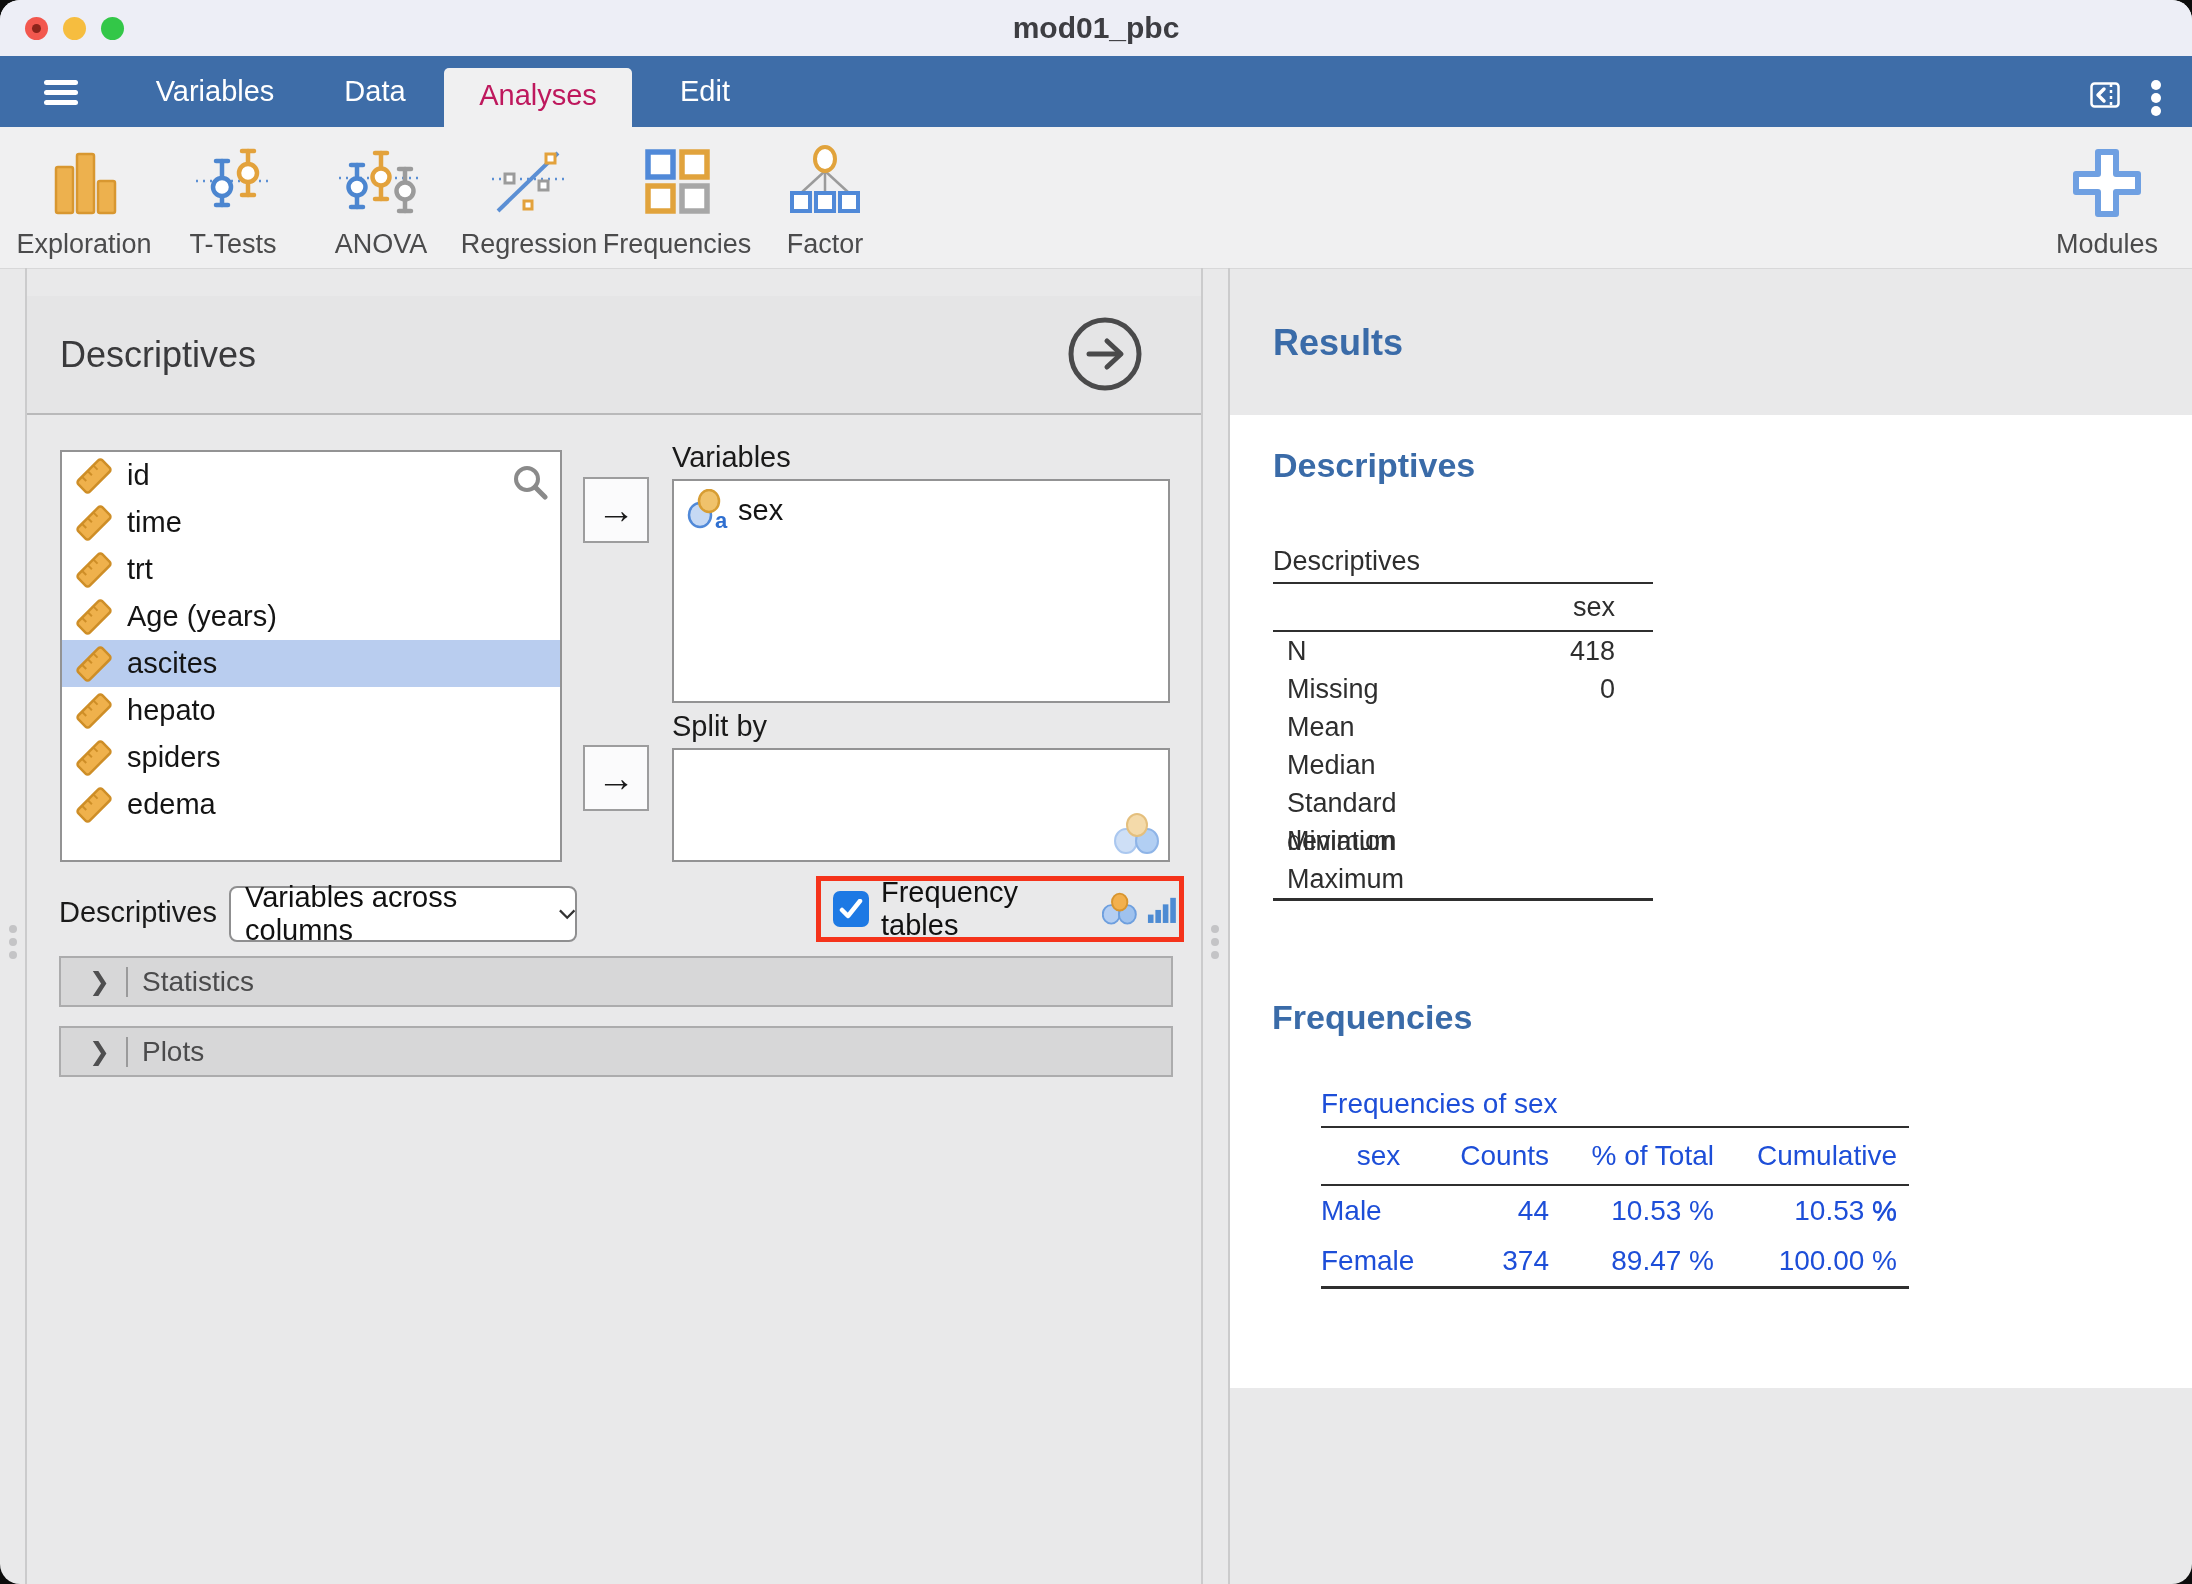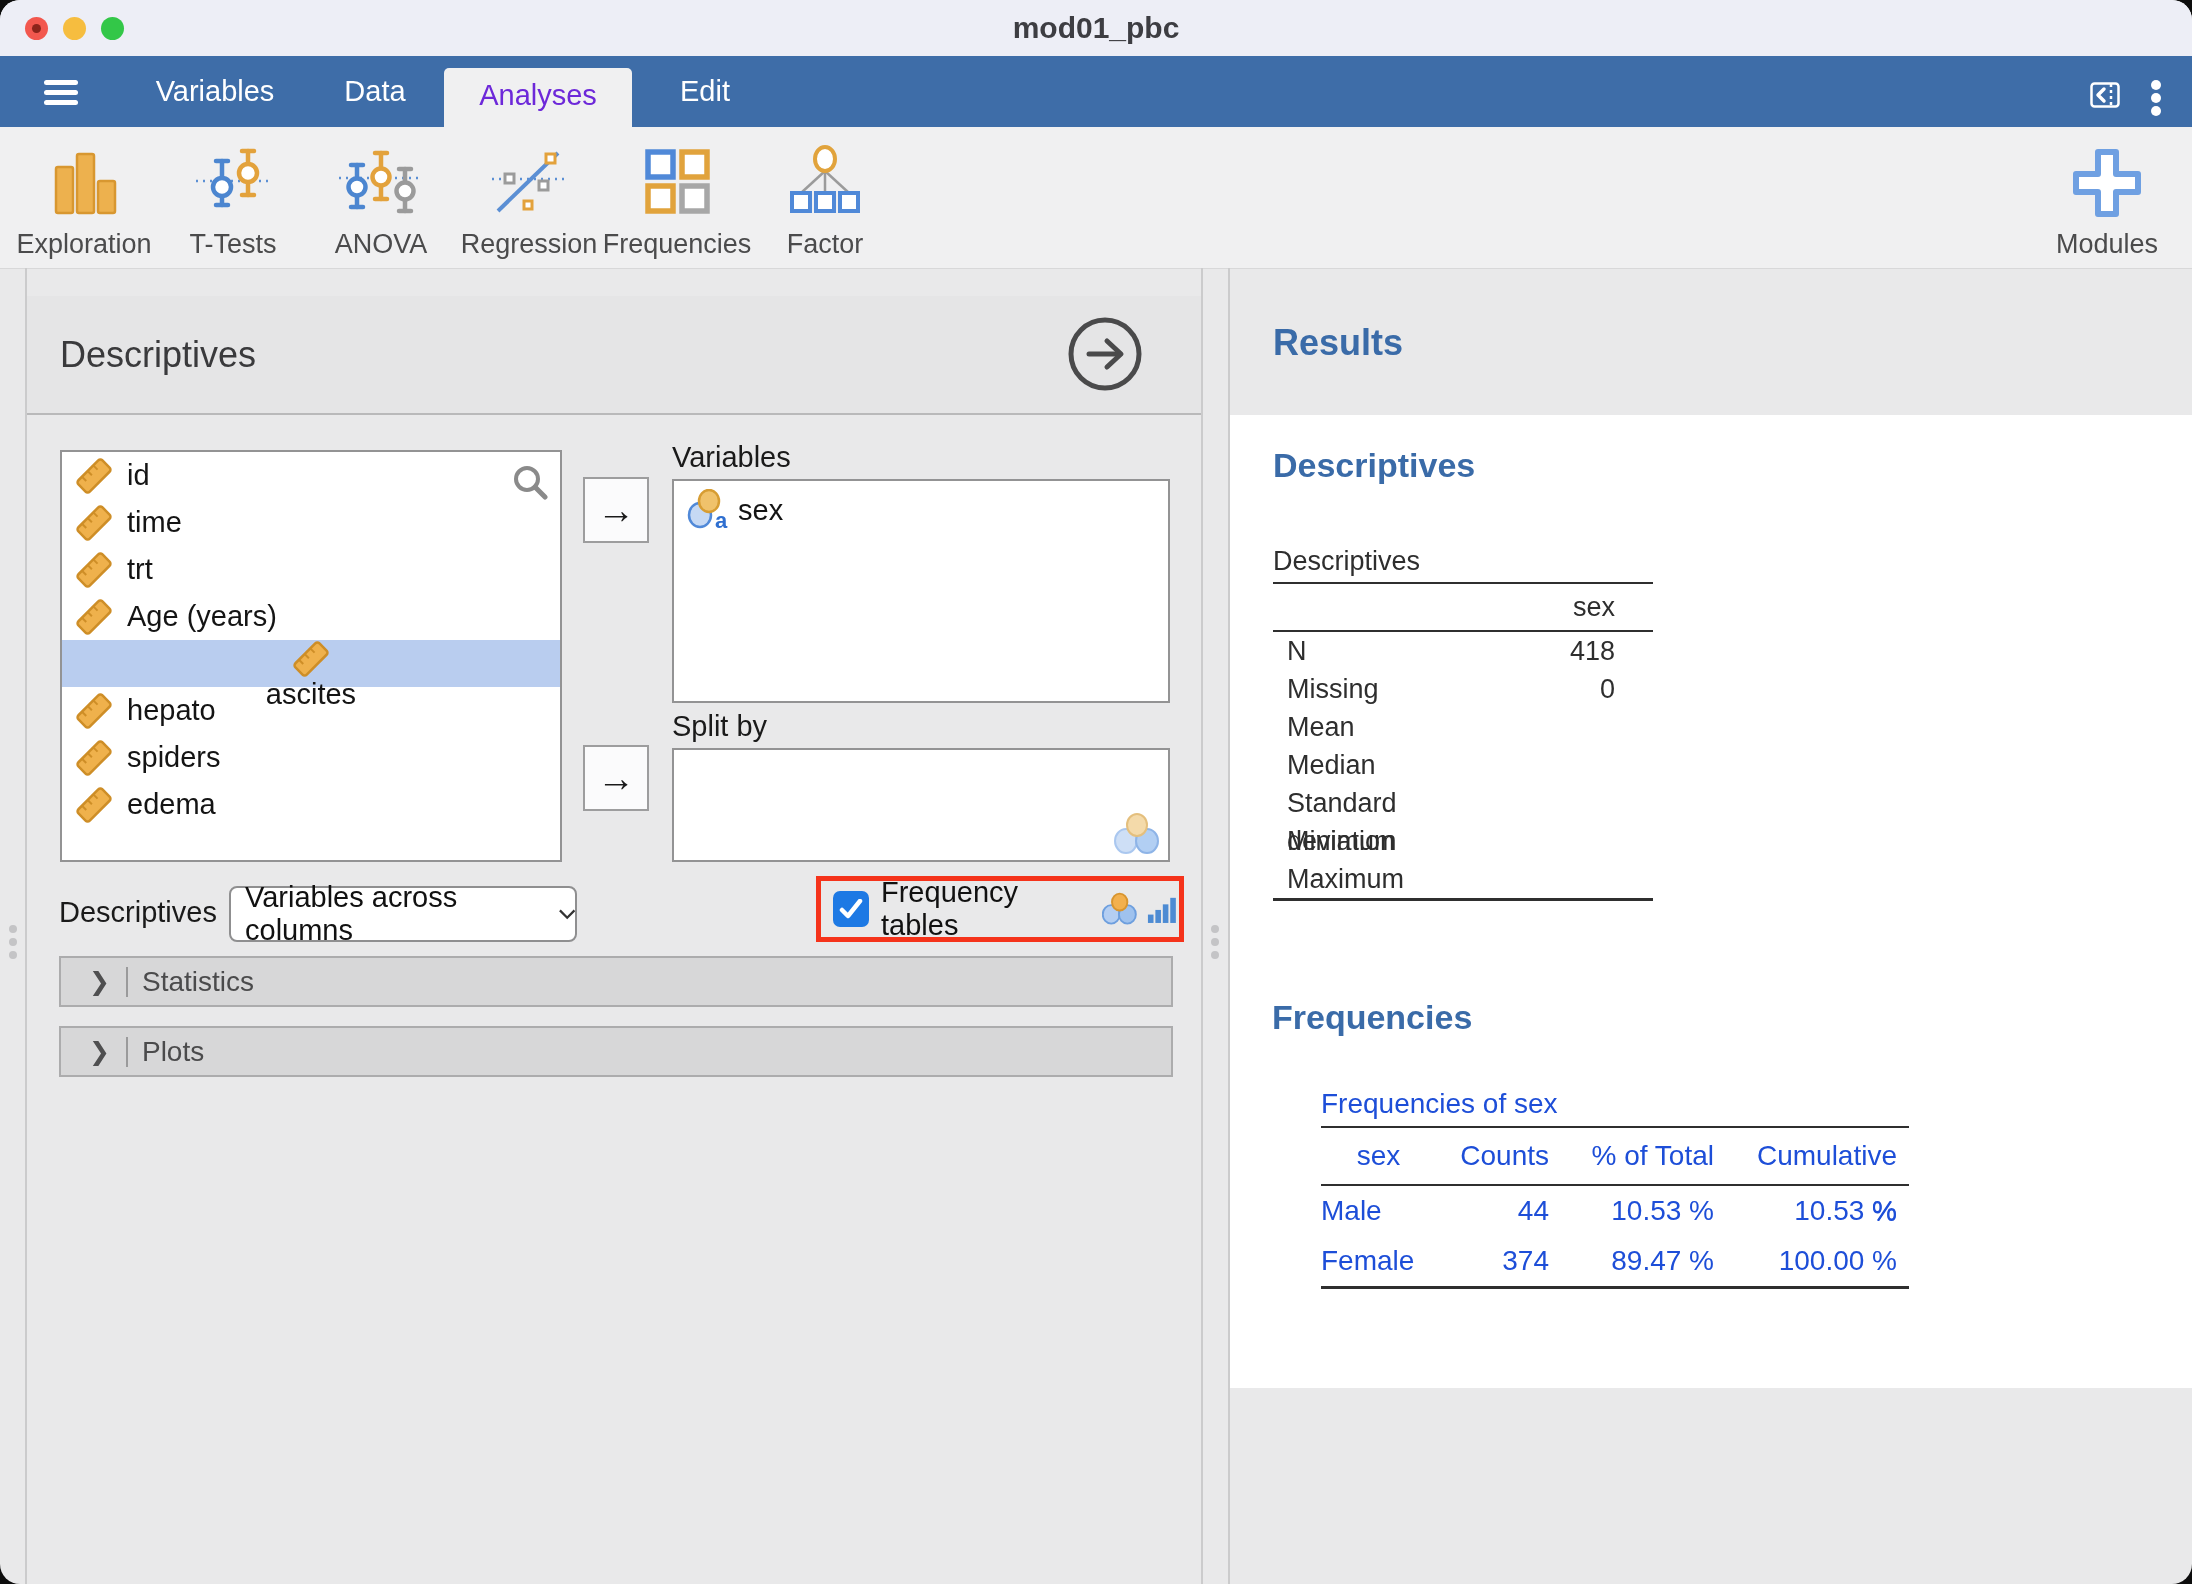--- a/index.html
+++ b/index.html
@@ -12,38 +12,38 @@
   .t-red .dot{position:absolute;left:7px;top:7px;width:9px;height:9px;border-radius:50%;background:#8C241B;}
   .t-yellow{left:63px;background:#F6BD3F;}
   .t-green{left:101px;background:#33C748;}
   .title-text{position:absolute;left:0;right:0;top:0;height:56px;line-height:56px;text-align:center;
     font-size:30px;font-weight:bold;color:#3D3D42;}
   
   .tabbar{position:absolute;top:56px;left:0;right:0;height:71px;background:#3E6DA8;}
   .hamburger{position:absolute;left:44px;top:24px;width:34px;height:24px;cursor:pointer;}
   .hamburger div{height:5px;background:#fff;border-radius:3px;margin-bottom:5px;}
   .tab{position:absolute;top:0;height:71px;line-height:71px;text-align:center;color:#FFFFFF;font-size:29px;}
-  .tab.active{top:12px;height:59px;line-height:55px;background:#F0F0F1;color:#6d28d9;border-radius:5px 5px 0 0;}
+  .tab.active{top:12px;height:59px;line-height:55px;background:#F0F0F1;color:#be185d;border-radius:5px 5px 0 0;}
   
   .toolbar{position:absolute;top:127px;left:0;right:0;height:141px;background:#F0F0F1;border-bottom:1px solid #D8D8D9;}
   .ribbon-item{position:absolute;top:0;width:190px;height:141px;text-align:center;cursor:pointer;}
   .ribbon-item .icn{position:absolute;top:14px;left:0;right:0;height:84px;display:flex;align-items:center;justify-content:center;}
   .ribbon-item .lbl{position:absolute;top:102px;left:0;right:0;font-size:27px;color:#4B4B4C;}
   
   .vline{position:absolute;top:268px;bottom:0;width:2px;background:#CBCBCC;}
   .grip{position:absolute;width:8px;}
   .grip div{width:8px;height:8px;border-radius:50%;background:#C4C4C6;margin-bottom:5px;}
   
   .opt-header{position:absolute;left:27px;top:296px;width:1174px;height:117px;background:#E5E5E6;border-bottom:2px solid #B9B9BA;}
   .opt-title{position:absolute;left:33px;top:38px;font-size:36px;color:#3A3A3C;}
   .run-btn{position:absolute;right:56px;top:18px;width:80px;height:80px;cursor:pointer;}
   .box{position:absolute;background:#FFFFFF;border:2px solid #939394;}
   .var-item{height:47px;display:flex;align-items:center;font-size:29px;color:#141414;cursor:pointer;}
   .var-item svg{margin:0 14px 0 13px;flex:none;}
-  .var-item.sel{background:#B9CDEF;flex-direction:column;}
+  .var-item.sel{background:#B9CDEF;}
   .search-ic{position:absolute;top:12px;right:12px;}
   .xfer{position:absolute;width:62px;height:62px;background:#FBFBFC;border:2px solid #9D9D9E;
     font-size:38px;color:#1A1A1A;display:flex;align-items:center;justify-content:center;cursor:pointer;}
   .field-label{position:absolute;font-size:29px;color:#1A1A1A;}
   .assigned{display:flex;align-items:center;font-size:29px;color:#141414;padding:8px 0 0 12px;}
   .assigned svg{margin-right:10px;}
   .watermark{position:absolute;right:8px;bottom:5px;opacity:.95;}
   .dropdown{position:absolute;left:229px;top:886px;width:344px;height:52px;background:#fff;border:2px solid #8F8F90;
     border-radius:8px;display:flex;align-items:center;cursor:pointer;}
   .dropdown span{font-size:29px;color:#111;margin-left:14px;}

